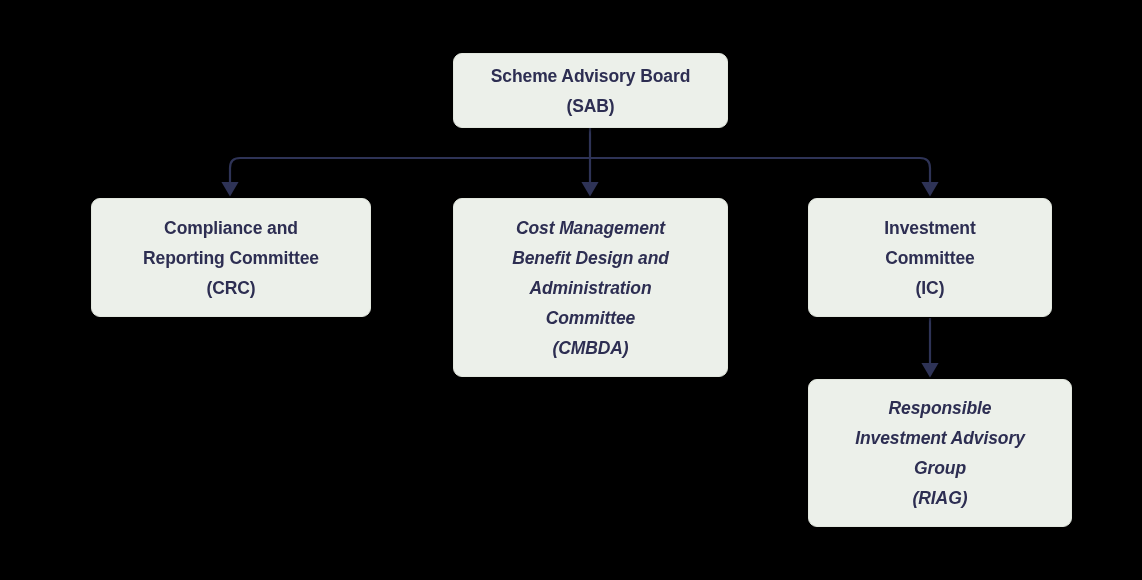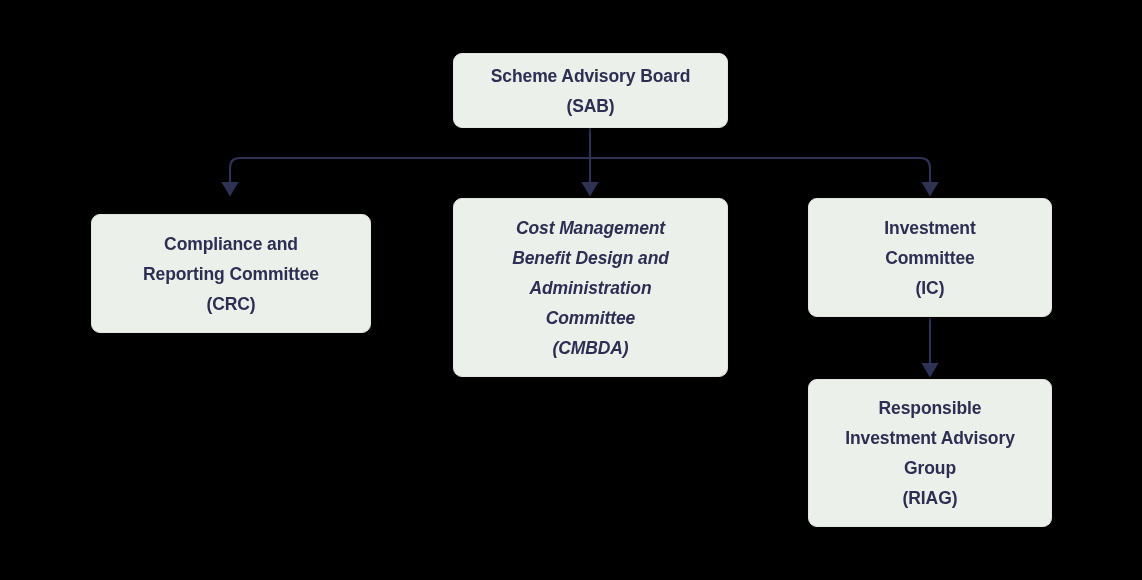--- a/index.html
+++ b/index.html
@@ -41,24 +41,24 @@
     color: #2D2E52;
     font-weight: bold;
     font-size: 17.5px;
     line-height: 30px;
     letter-spacing: -0.1px;
     white-space: pre-line;
     display: block;
   }
   
   #node-sab    { left: 453px; top: 53px;  width: 275px; height: 75px; }
-  #node-crc    { left: 91px;  top: 198px; width: 280px; height: 119px; margin-top: 16px; }
+  #node-crc    { left: 91px;  top: 198px; width: 280px; height: 119px; }
   #node-cmbda  { left: 453px; top: 198px; width: 275px; height: 179px; font-style: italic; }
   #node-ic     { left: 808px; top: 198px; width: 244px; height: 119px; align-items: center; }
-  #node-riag   { left: 808px; top: 379px; width: 244px; height: 148px; }
+  #node-riag   { left: 808px; top: 379px; width: 264px; height: 148px; font-style: italic; }
 </style>
 </head>
 <body>
 
 <div id="canvas">
 
   <svg id="connectors" viewBox="0 0 1142 580">
     <defs>
       <marker id="arrowhead" markerWidth="9" markerHeight="9" refX="3.2" refY="4.5" orient="auto" markerUnits="strokeWidth">
         <path d="M 0 0.6 L 6.6 4.5 L 0 8.4 Z" fill="#2E3356"></path>

